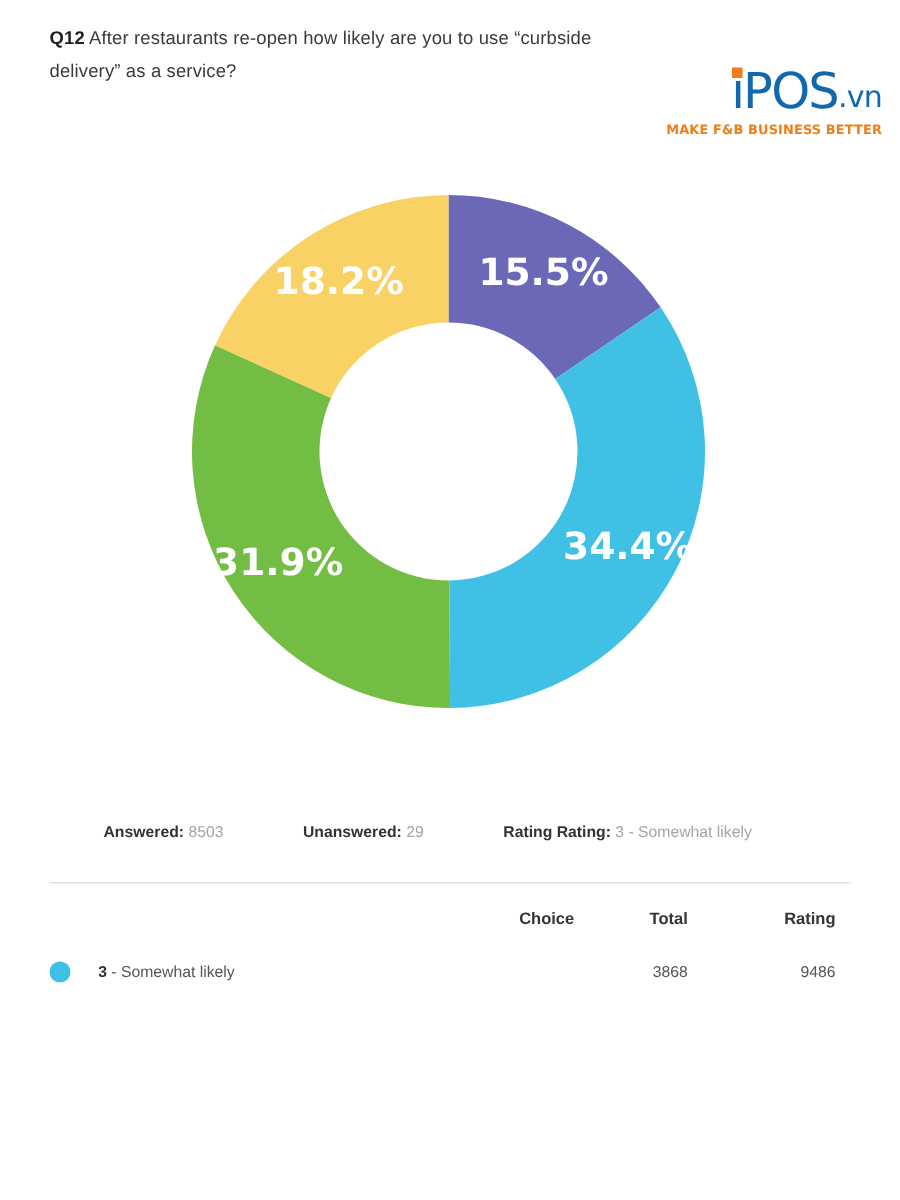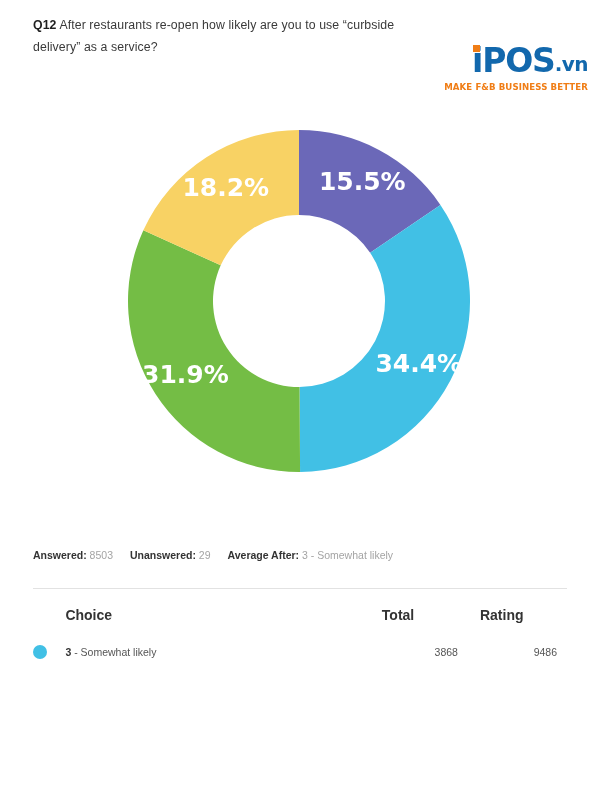--- a/index.html
+++ b/index.html
@@ -45,21 +45,21 @@
     position: absolute;
     right: 12px;
     top: 44px;
     width: 180px;
     text-align: right;
   }
   #logo-wordmark {
     position: relative;
     display: inline-block;
     font-family: "DejaVu Sans", sans-serif;
-    font-weight: bold;
+    font-weight: normal;
     font-size: 33px;
     line-height: 34px;
     color: #1268ad;
     letter-spacing: -1.2px;
     white-space: nowrap;
   }
   #logo-dot {
     position: absolute;
     left: 1px;
     top: 1px;
@@ -107,21 +107,21 @@
   }
 
   
   #summary {
     position: absolute;
     left: 33px;
     top: 549px;
     font-size: 10.5px;
     white-space: nowrap;
   }
-  #summary .stat { margin-right: 17px; display: inline-block; }
+  #summary .stat { margin-right: 17px; display: inline-block; margin-left: 36px; }
   #summary .stat-label {
     font-weight: bold;
     color: #333333;
   }
   #summary .stat-value {
     color: #a4a4a4;
     font-weight: normal;
   }
 
   
@@ -137,24 +137,24 @@
   
   #results-table {
     position: absolute;
     left: 33px;
     top: 607px;
     width: 534px;
     border-collapse: collapse;
     font-size: 10.5px;
   }
   #results-table th {
-    font-size: 14px;
+    font-size: 11px;
     font-weight: bold;
     color: #333333;
-    text-align: left;
+    text-align: right;
     padding: 0 0 14px 0;
     vertical-align: top;
   }
   #results-table td {
     padding: 8px 0;
     color: #555555;
     vertical-align: middle;
   }
   .col-swatch { width: 34px; }
   .col-choice { width: 340px; }
@@ -201,21 +201,21 @@
     <g id="donut-labels">
         <text x="234.3109038694556" y="51.42651024899976" class="slice-label">15.5%</text>
         <text x="290.7717964232812" y="233.93494086388012" class="slice-label">34.4%</text>
         <text x="57.45076675613274" y="244.57079331997062" class="slice-label">31.9%</text>
         <text x="97.78629458723368" y="57.22019801505772" class="slice-label">18.2%</text>
       </g>
   </svg>
 </div>
 
 <div id="summary">
-  <span class="stat"><span class="stat-label">Answered:</span> <span class="stat-value">8503</span></span><span class="stat"><span class="stat-label">Unanswered:</span> <span class="stat-value">29</span></span><span class="stat"><span class="stat-label">Average After:</span> <span class="stat-value">3 - Somewhat likely</span></span>
+  <span class="stat"><span class="stat-label">Answered:</span> <span class="stat-value">8503</span></span><span class="stat"><span class="stat-label">Unanswered:</span> <span class="stat-value">29</span></span><span class="stat"><span class="stat-label">Rating Rating:</span> <span class="stat-value">3 - Somewhat likely</span></span>
 </div>
 
 <div id="divider"></div>
 
 <table id="results-table">
   <thead>
     <tr>
       <th class="col-swatch"></th>
       <th class="col-choice">Choice</th>
       <th class="col-total">Total</th>

